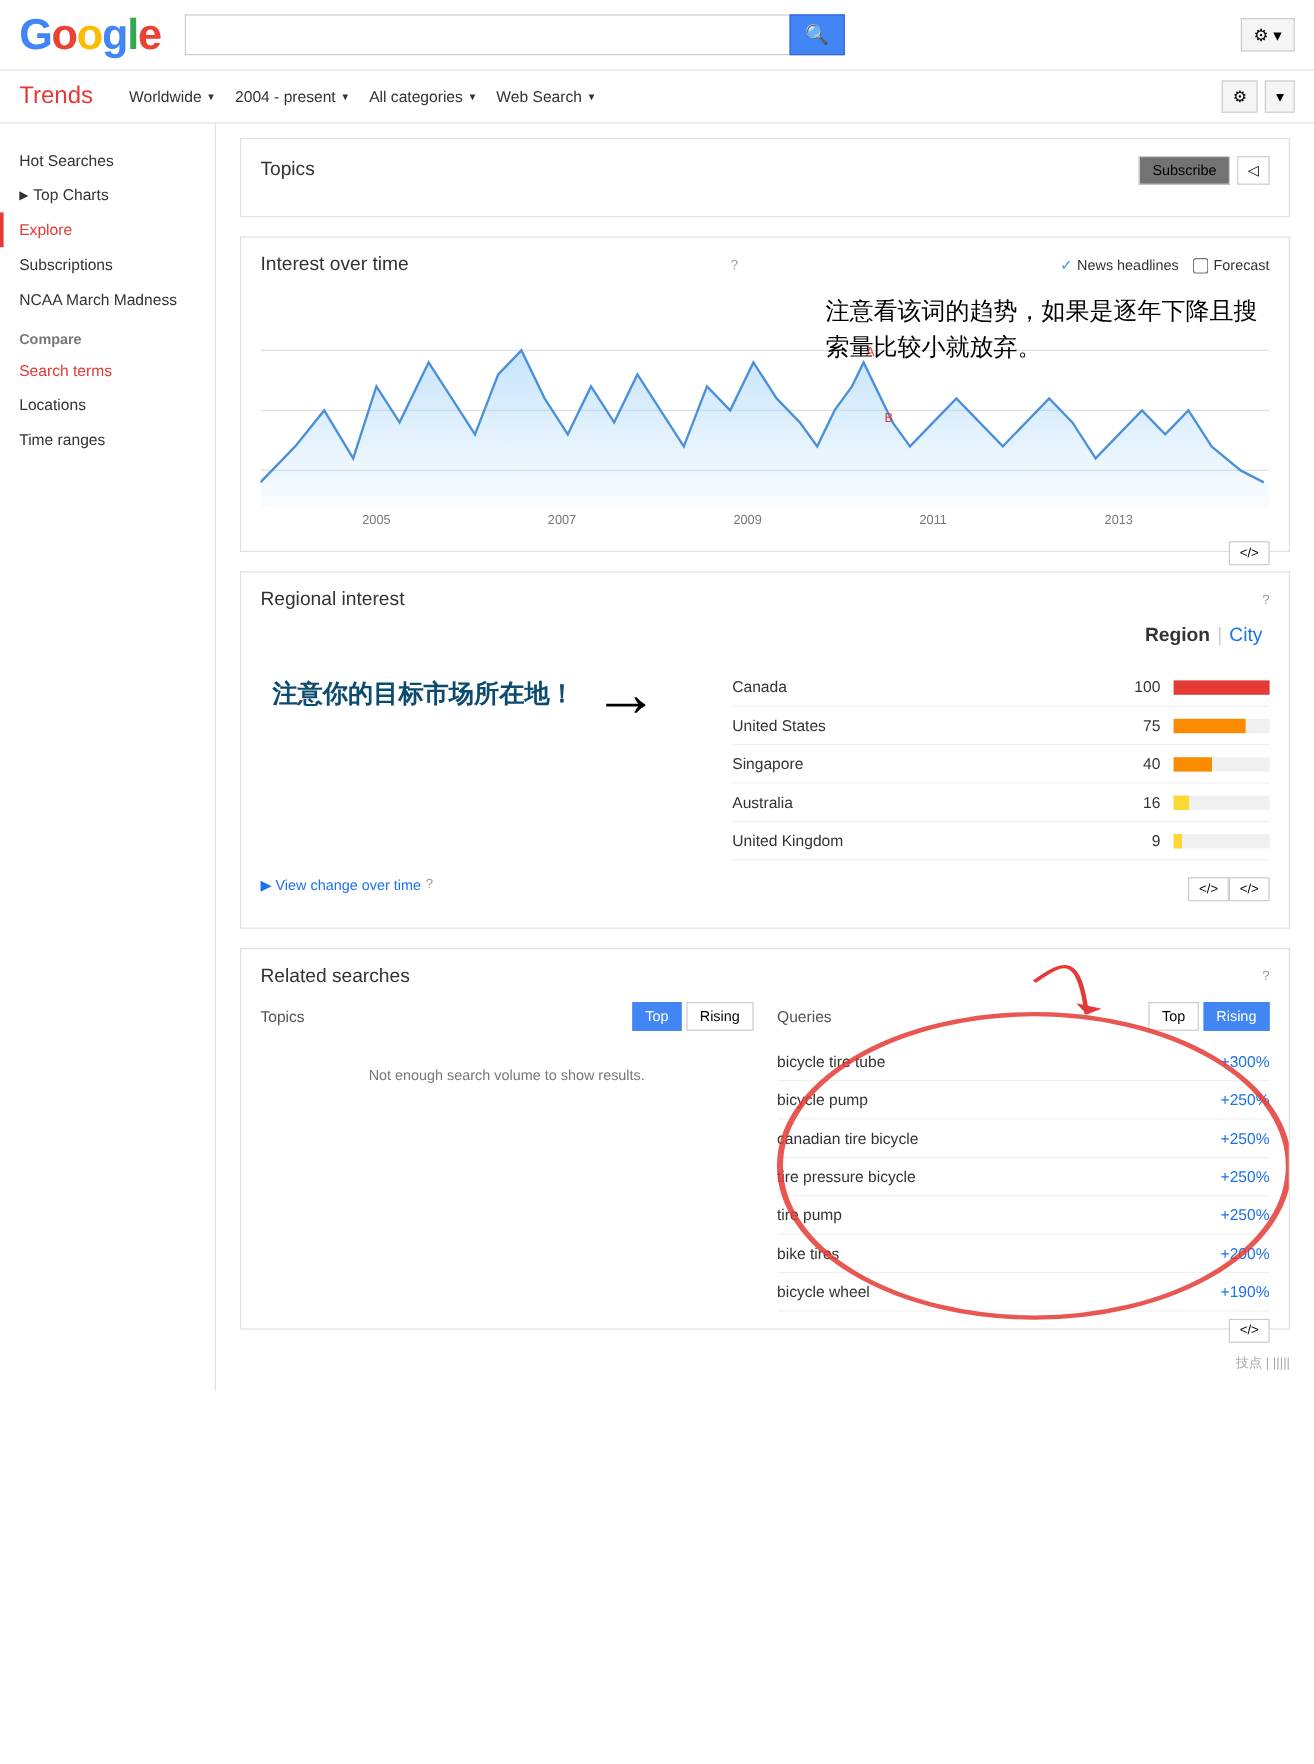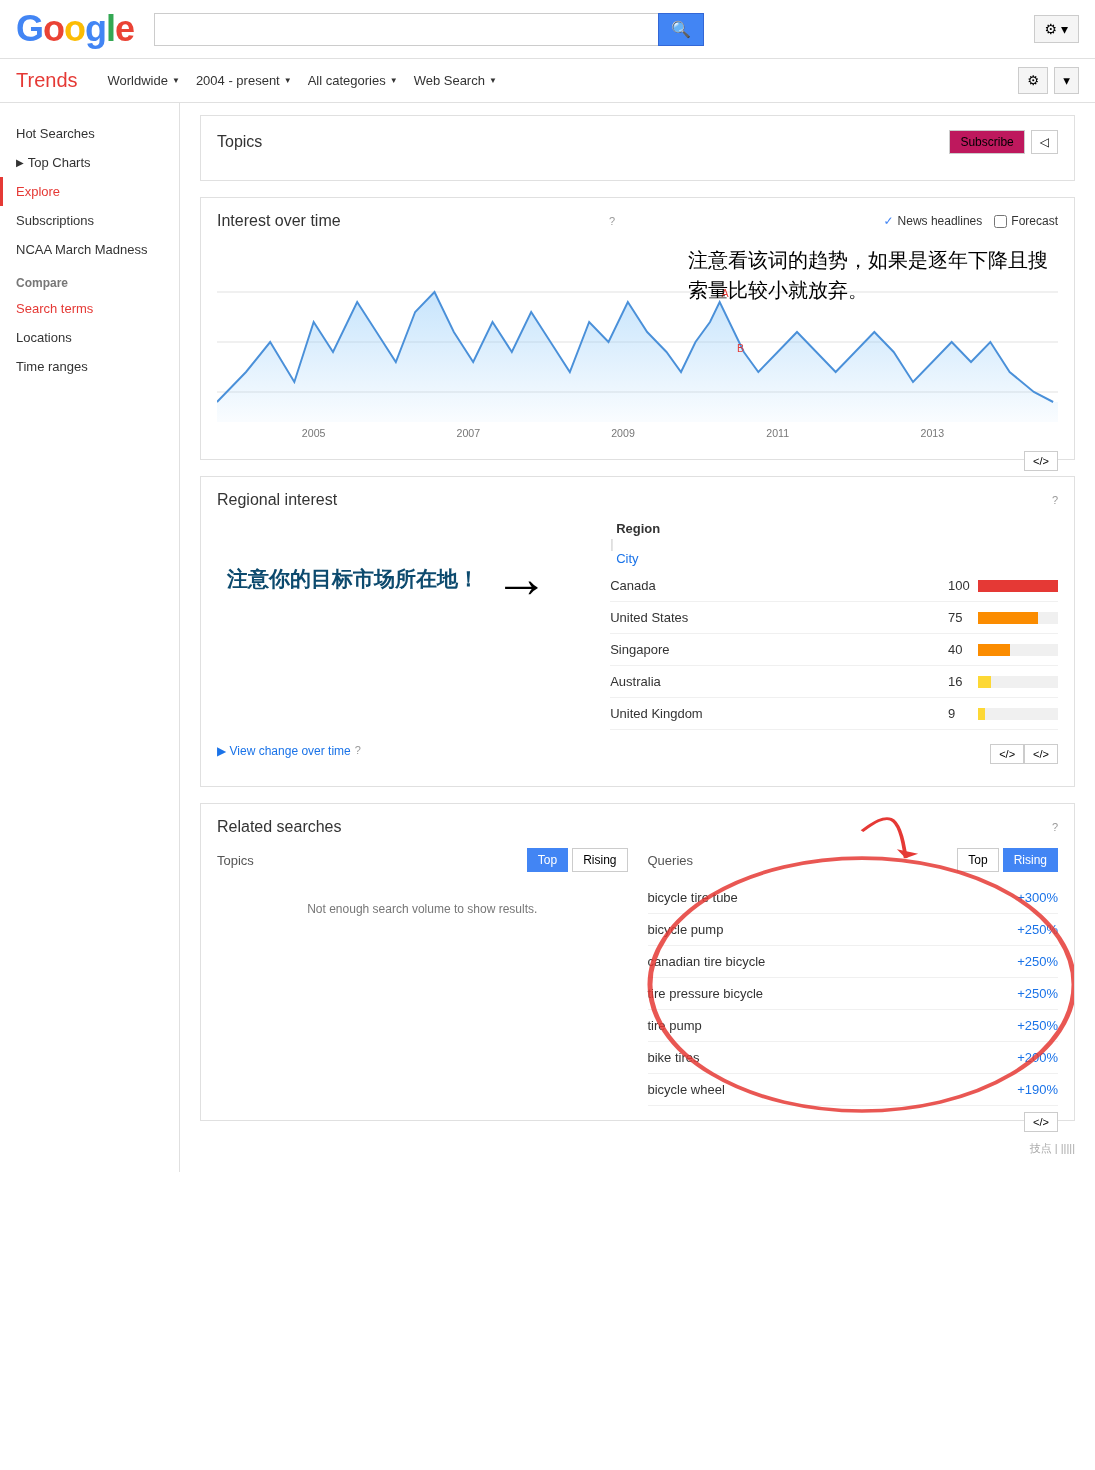--- a/index.html
+++ b/index.html
@@ -40,21 +40,21 @@
     .sidebar-section { font-size: 12px; color: #777; padding: 12px 16px 4px; font-weight: bold; }
 
     
     .content { flex: 1; padding: 12px 20px; }
 
     
     .section-box { border: 1px solid #e0e0e0; margin-bottom: 16px; padding: 14px 16px; background: #fff; }
     .section-header { display: flex; align-items: center; justify-content: space-between; margin-bottom: 12px; }
     .section-title { font-size: 16px; font-weight: normal; color: #333; }
     .section-actions { display: flex; gap: 6px; }
-    .subscribe-btn { border: 1px solid #ccc; background: #be185d; padding: 4px 10px; cursor: pointer; font-size: 12px; }
+    .subscribe-btn { border: 1px solid #ccc; background: #737373; padding: 4px 10px; cursor: pointer; font-size: 12px; }
     .share-btn { border: 1px solid #ccc; background: #fff; padding: 4px 8px; cursor: pointer; font-size: 12px; }
 
     
     .search-term-chip { display: inline-block; background: #e8f0fe; border: 1px solid #c5cae9; padding: 10px 14px; margin-right: 8px; cursor: pointer; min-width: 120px; }
     .chip-term { font-size: 15px; color: #333; }
     .chip-label { font-size: 11px; color: #777; }
     .add-term-btn { display: inline-block; border: 1px dashed #ccc; padding: 10px 20px; cursor: pointer; font-size: 13px; color: #555; vertical-align: top; margin-top: 0; }
 
     
     .chart-controls { display: flex; align-items: center; gap: 12px; font-size: 12px; }
@@ -64,27 +64,27 @@
     .chart-area { margin-top: 10px; position: relative; }
     svg.trend-chart { width: 100%; height: 200px; }
 
     
     .embed-btn { border: 1px solid #ccc; background: #fff; padding: 3px 8px; cursor: pointer; font-size: 11px; float: right; margin-top: 6px; }
 
     
     .regional-layout { display: flex; gap: 20px; }
     .regional-left { flex: 1; position: relative; }
     .regional-right { flex: 1.2; }
-    .region-city-tabs { display: flex; justify-content: flex-end; font-size: 13px; margin-bottom: 4px; flex-direction: column; }
+    .region-city-tabs { display: flex; justify-content: flex-end; font-size: 16px; margin-bottom: 18px; }
     .region-tab { padding: 0 6px; cursor: pointer; color: #1a73e8; }
     .region-tab.active { color: #333; font-weight: bold; }
     .region-separator { color: #ccc; }
     .region-row { display: flex; align-items: center; padding: 8px 0; border-bottom: 1px solid #f0f0f0; }
     .region-name { flex: 1; font-size: 13px; }
-    .region-value { width: 30px; font-size: 13px; margin-right: 0; }
+    .region-value { width: 30px; text-align: right; font-size: 13px; margin-right: 11px; }
     .region-bar-bg { width: 80px; height: 12px; background: #f0f0f0; }
     .region-bar { height: 12px; }
 
     
     .view-change-row { display: flex; justify-content: space-between; align-items: center; padding: 8px 0; }
     .view-change-link { font-size: 12px; color: #1a73e8; cursor: pointer; display: flex; align-items: flex-start; gap: 4px; }
 
     
     .related-layout { display: flex; gap: 20px; }
     .related-col { flex: 1; }

